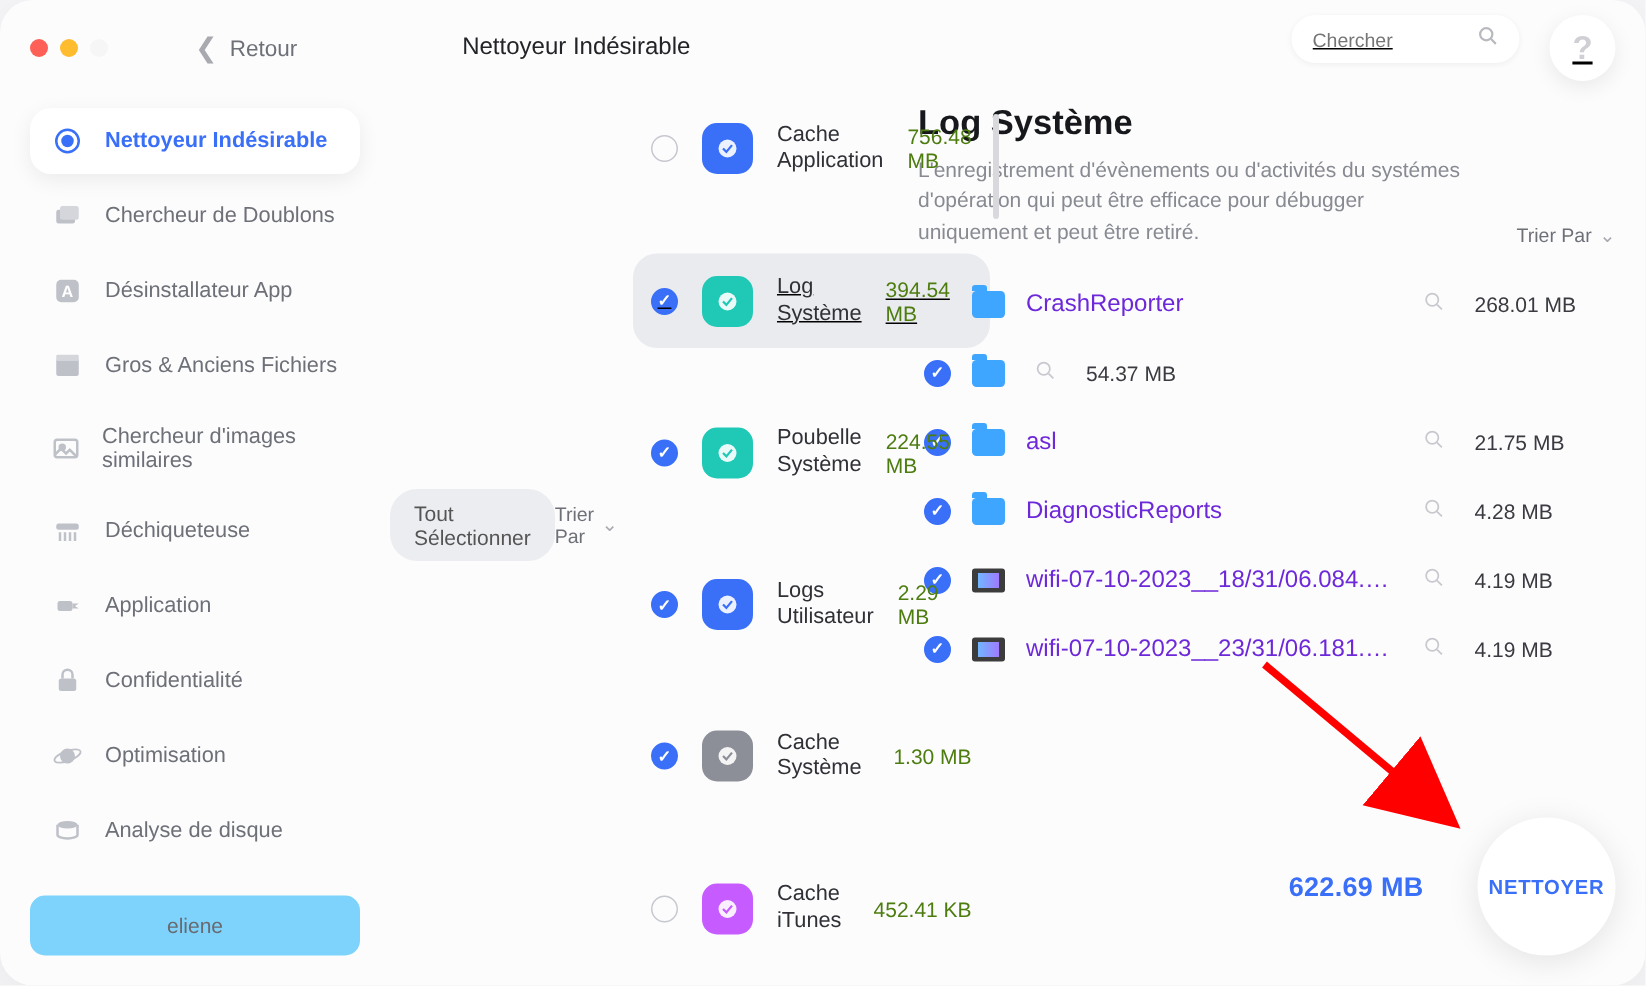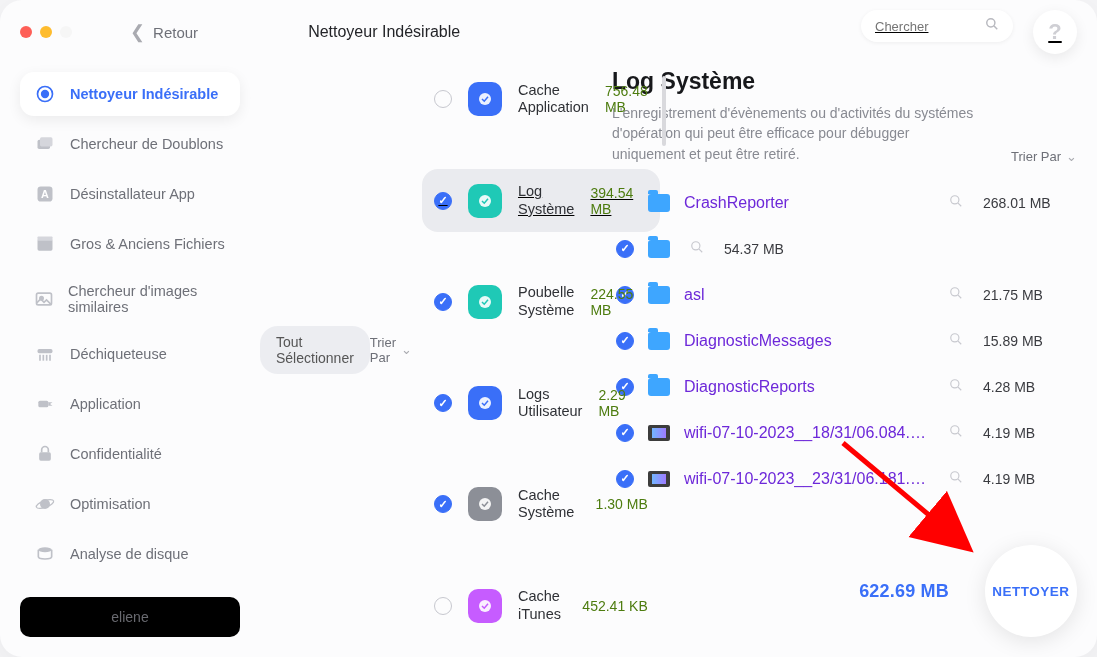--- a/index.html
+++ b/index.html
@@ -22,21 +22,21 @@
   .search input { border:none; outline:none; font-size:13px; width:110px; background:transparent; color:#666; }
   .help-btn { width:44px; height:44px; border-radius:50%; background:#fff; box-shadow:0 4px 14px rgba(0,0,0,0.08); display:flex; align-items:center; justify-content:center; color:#cfcfd4; font-size:22px; font-weight:700; }
 
   
   .main { flex:1; display:flex; padding: 4px 20px 20px 20px; gap: 10px; min-height:0; }
 
   .sidebar { width: 220px; display:flex; flex-direction:column; gap:6px; padding-top:4px; }
   .side-item { display:flex; align-items:center; gap:14px; padding:11px 14px; border-radius:14px; color:#6e7078; font-size:14.5px; cursor:pointer; }
   .side-item.active { background:#fff; color:#3a6ff8; box-shadow:0 4px 14px rgba(0,0,0,0.07); font-weight:600; }
   .sidebar .spacer { flex:1; }
-  .user-box { background:#000000; height:40px; border-radius:10px; display:flex; align-items:center; justify-content:center; color:#696a70; font-size:14px; }
+  .user-box { background:#7dd3fc; height:40px; border-radius:10px; display:flex; align-items:center; justify-content:center; color:#696a70; font-size:14px; }
 
   .si-icon { width:22px; height:22px; display:flex; align-items:center; justify-content:center; }
   .si-icon svg { display:block; }
 
   
   .midcol { width: 326px; display:flex; flex-direction:row; }
   .mid-header { display:flex; align-items:center; justify-content:space-between; padding: 8px 10px 14px 10px;}
   .select-all { background:#ecedf1; padding:8px 16px; border-radius:18px; font-size:14px; color:#555; cursor:pointer;}
   .sort { font-size:13px; color:#6e7078; display:flex; gap:5px; align-items:center; cursor:pointer; }
   .mid-list { flex:1; overflow:visible; display:flex; flex-direction:column; position:relative;justify-content:space-between; }
@@ -335,32 +335,20 @@
       <svg width="14" height="14" viewBox="0 0 24 24" fill="none" stroke="currentColor" stroke-width="2">
                 <circle cx="10" cy="10" r="7"></circle>
                 <line x1="21" y1="21" x2="15.5" y2="15.5"></line>
               </svg>
     </span>
     <span class="fsize">21.75 MB</span>
           </div>
           <div class="file-row">
     <span class="chk on"></span>
     <span class="folder-icon"></span>
-    <span class="fname">DiagnosticMessages</span>
-    <span class="mag">
-      <svg width="14" height="14" viewBox="0 0 24 24" fill="none" stroke="currentColor" stroke-width="2">
-                <circle cx="10" cy="10" r="7"></circle>
-                <line x1="21" y1="21" x2="15.5" y2="15.5"></line>
-              </svg>
-    </span>
-    <span class="fsize">15.89 MB</span>
-          </div>
-          <div class="file-row">
-    <span class="chk on"></span>
-    <span class="folder-icon"></span>
     <span class="fname">DiagnosticReports</span>
     <span class="mag">
       <svg width="14" height="14" viewBox="0 0 24 24" fill="none" stroke="currentColor" stroke-width="2">
                 <circle cx="10" cy="10" r="7"></circle>
                 <line x1="21" y1="21" x2="15.5" y2="15.5"></line>
               </svg>
     </span>
     <span class="fsize">4.28 MB</span>
           </div>
           <div class="file-row">

